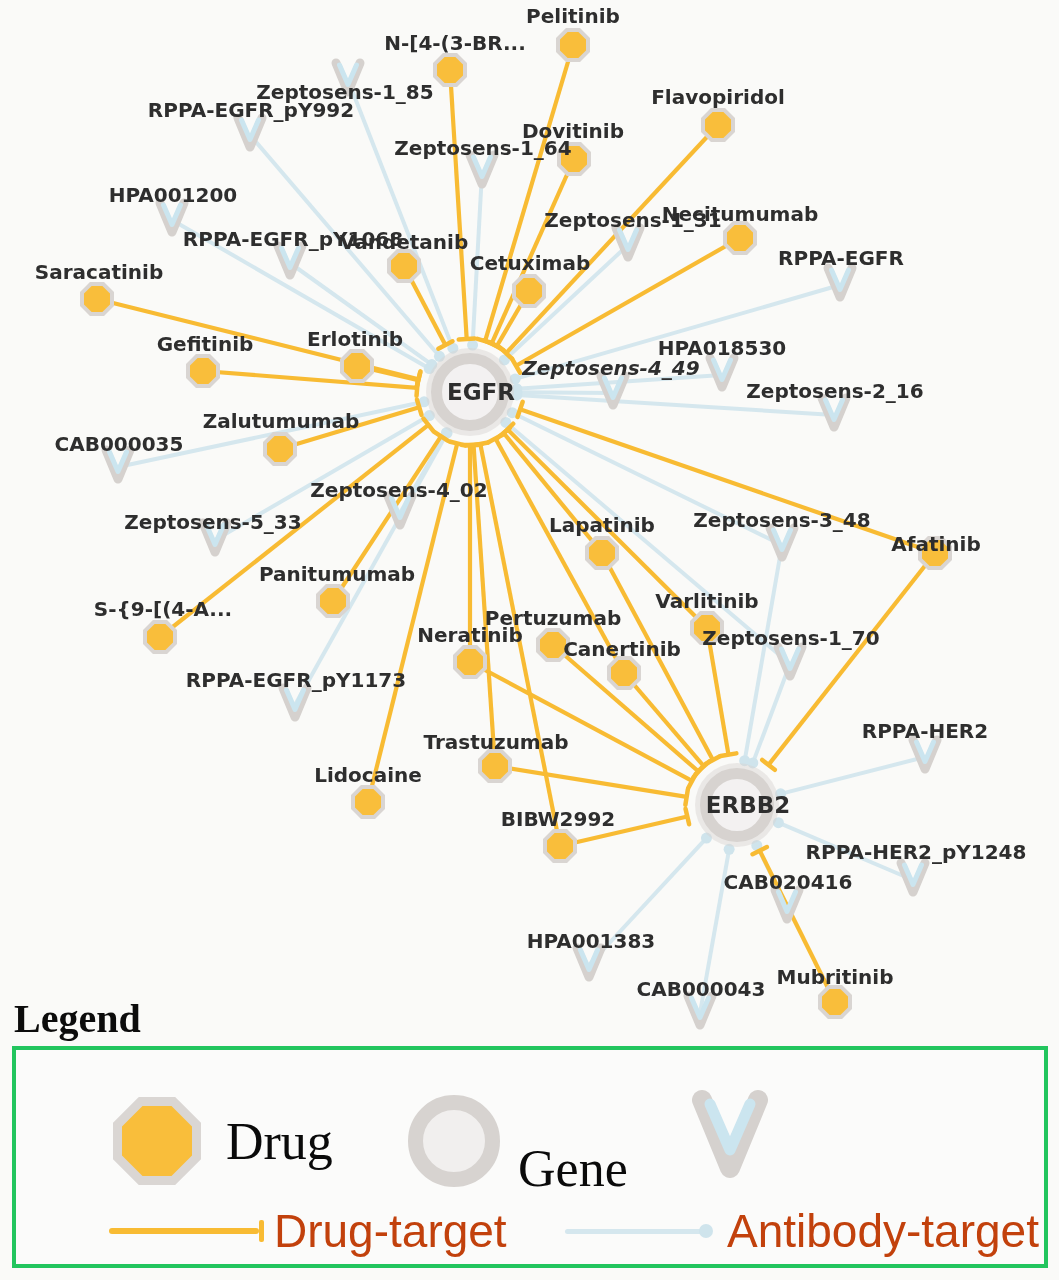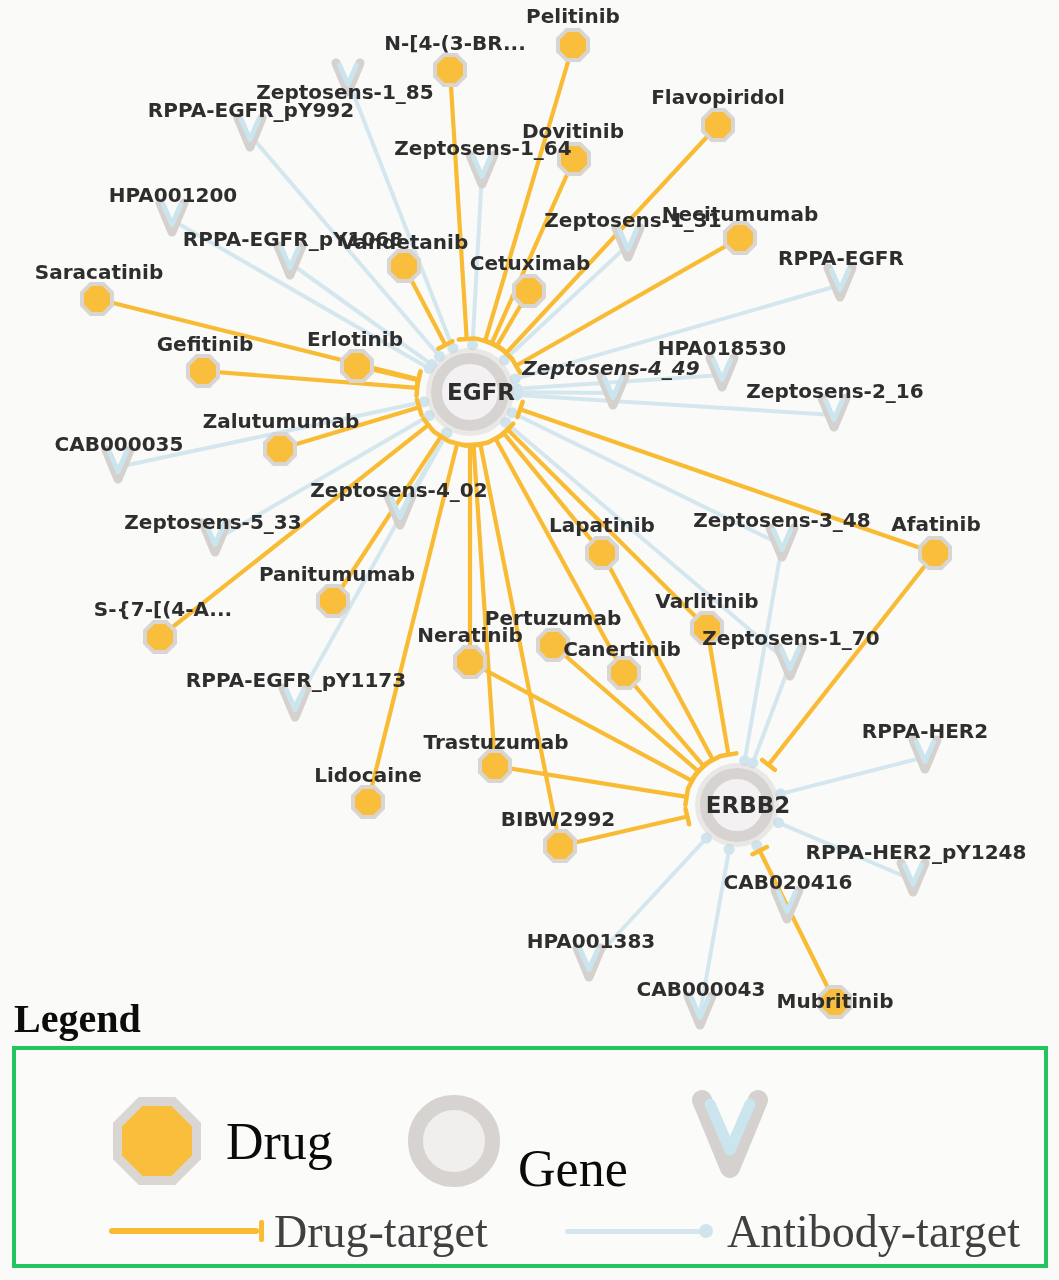--- a/index.html
+++ b/index.html
@@ -46,21 +46,21 @@
   }
   #legend-box{
     position:absolute;left:12px;top:1046px;width:1028px;height:214px;z-index:6;
     background:#fbfbfa;border:4px solid #22c55e;
   }
   .legend-node-label{
     position:absolute;font-family:"Liberation Serif", serif;font-size:52px;color:#0a0a0a;
     transform:translateY(-50%);white-space:nowrap;
   }
   .legend-edge-label{
-    position:absolute;font-family:Liberation Serif, serif;font-size:46px;color:#404040;
+    position:absolute;font-family:Liberation Sans, sans-serif;font-size:46px;color:#c2410c;
     transform:translateY(-50%);white-space:nowrap;
   }
   #legend-drug-icon{
     position:absolute;left:97px;top:47px;width:88px;height:88px;
     background:#dad6d3;
     clip-path:polygon(29.3% 0,70.7% 0,100% 29.3%,100% 70.7%,70.7% 100%,29.3% 100%,0 70.7%,0 29.3%);
     display:flex;align-items:center;justify-content:center;
   }
   #legend-drug-icon .octa-core{
     width:70px;height:70px;background:#f9be3b;
@@ -452,21 +452,21 @@
         <div class="octa-core"></div>
       </div>
       <div class="node-label" style="left: 281px; top: 421px;">Zalutumumab</div>
       <div class="drug-node" style="left: 333px; top: 601px;">
         <div class="octa-core"></div>
       </div>
       <div class="node-label" style="left: 337px; top: 574px;">Panitumumab</div>
       <div class="drug-node" style="left: 160px; top: 637px;">
         <div class="octa-core"></div>
       </div>
-      <div class="node-label" style="left: 163px; top: 609px;">S-{7-[(4-A...</div>
+      <div class="node-label" style="left: 163px; top: 609px;">S-{9-[(4-A...</div>
       <div class="drug-node" style="left: 602px; top: 553px;">
         <div class="octa-core"></div>
       </div>
       <div class="node-label" style="left: 602px; top: 525px;">Lapatinib</div>
       <div class="drug-node" style="left: 707px; top: 628px;">
         <div class="octa-core"></div>
       </div>
       <div class="node-label" style="left: 707px; top: 601px;">Varlitinib</div>
       <div class="drug-node" style="left: 553px; top: 645px;">
         <div class="octa-core"></div>
@@ -476,37 +476,37 @@
         <div class="octa-core"></div>
       </div>
       <div class="node-label" style="left: 470px; top: 635px;">Neratinib</div>
       <div class="drug-node" style="left: 624px; top: 673px;">
         <div class="octa-core"></div>
       </div>
       <div class="node-label" style="left: 622px; top: 649px;">Canertinib</div>
       <div class="drug-node" style="left: 935px; top: 553px;">
         <div class="octa-core"></div>
       </div>
-      <div class="node-label" style="left: 936px; top: 524px;">Afatinib</div>
+      <div class="node-label" style="left: 936px; top: 544px;">Afatinib</div>
       <div class="drug-node" style="left: 495px; top: 766px;">
         <div class="octa-core"></div>
       </div>
       <div class="node-label" style="left: 496px; top: 742px;">Trastuzumab</div>
       <div class="drug-node" style="left: 368px; top: 802px;">
         <div class="octa-core"></div>
       </div>
       <div class="node-label" style="left: 368px; top: 775px;">Lidocaine</div>
       <div class="drug-node" style="left: 560px; top: 846px;">
         <div class="octa-core"></div>
       </div>
       <div class="node-label" style="left: 558px; top: 819px;">BIBW2992</div>
       <div class="drug-node" style="left: 835px; top: 1002px;">
         <div class="octa-core"></div>
       </div>
-      <div class="node-label" style="left: 835px; top: 977px; margin-top: 24px;">Mubritinib</div>
+      <div class="node-label" style="left: 835px; top: 977px;">Mubritinib</div>
       <div class="gene-node" style="width: 56px; height: 56px; left: 470px; top: 392px;">
         <div class="gene-label">EGFR</div>
       </div>
       <div class="gene-node" style="width: 52px; height: 52px; left: 737px; top: 805px;">
         <div class="gene-label">ERBB2</div>
       </div>
     </div>
 </div>
 
 <div id="legend-title">Legend</div>

